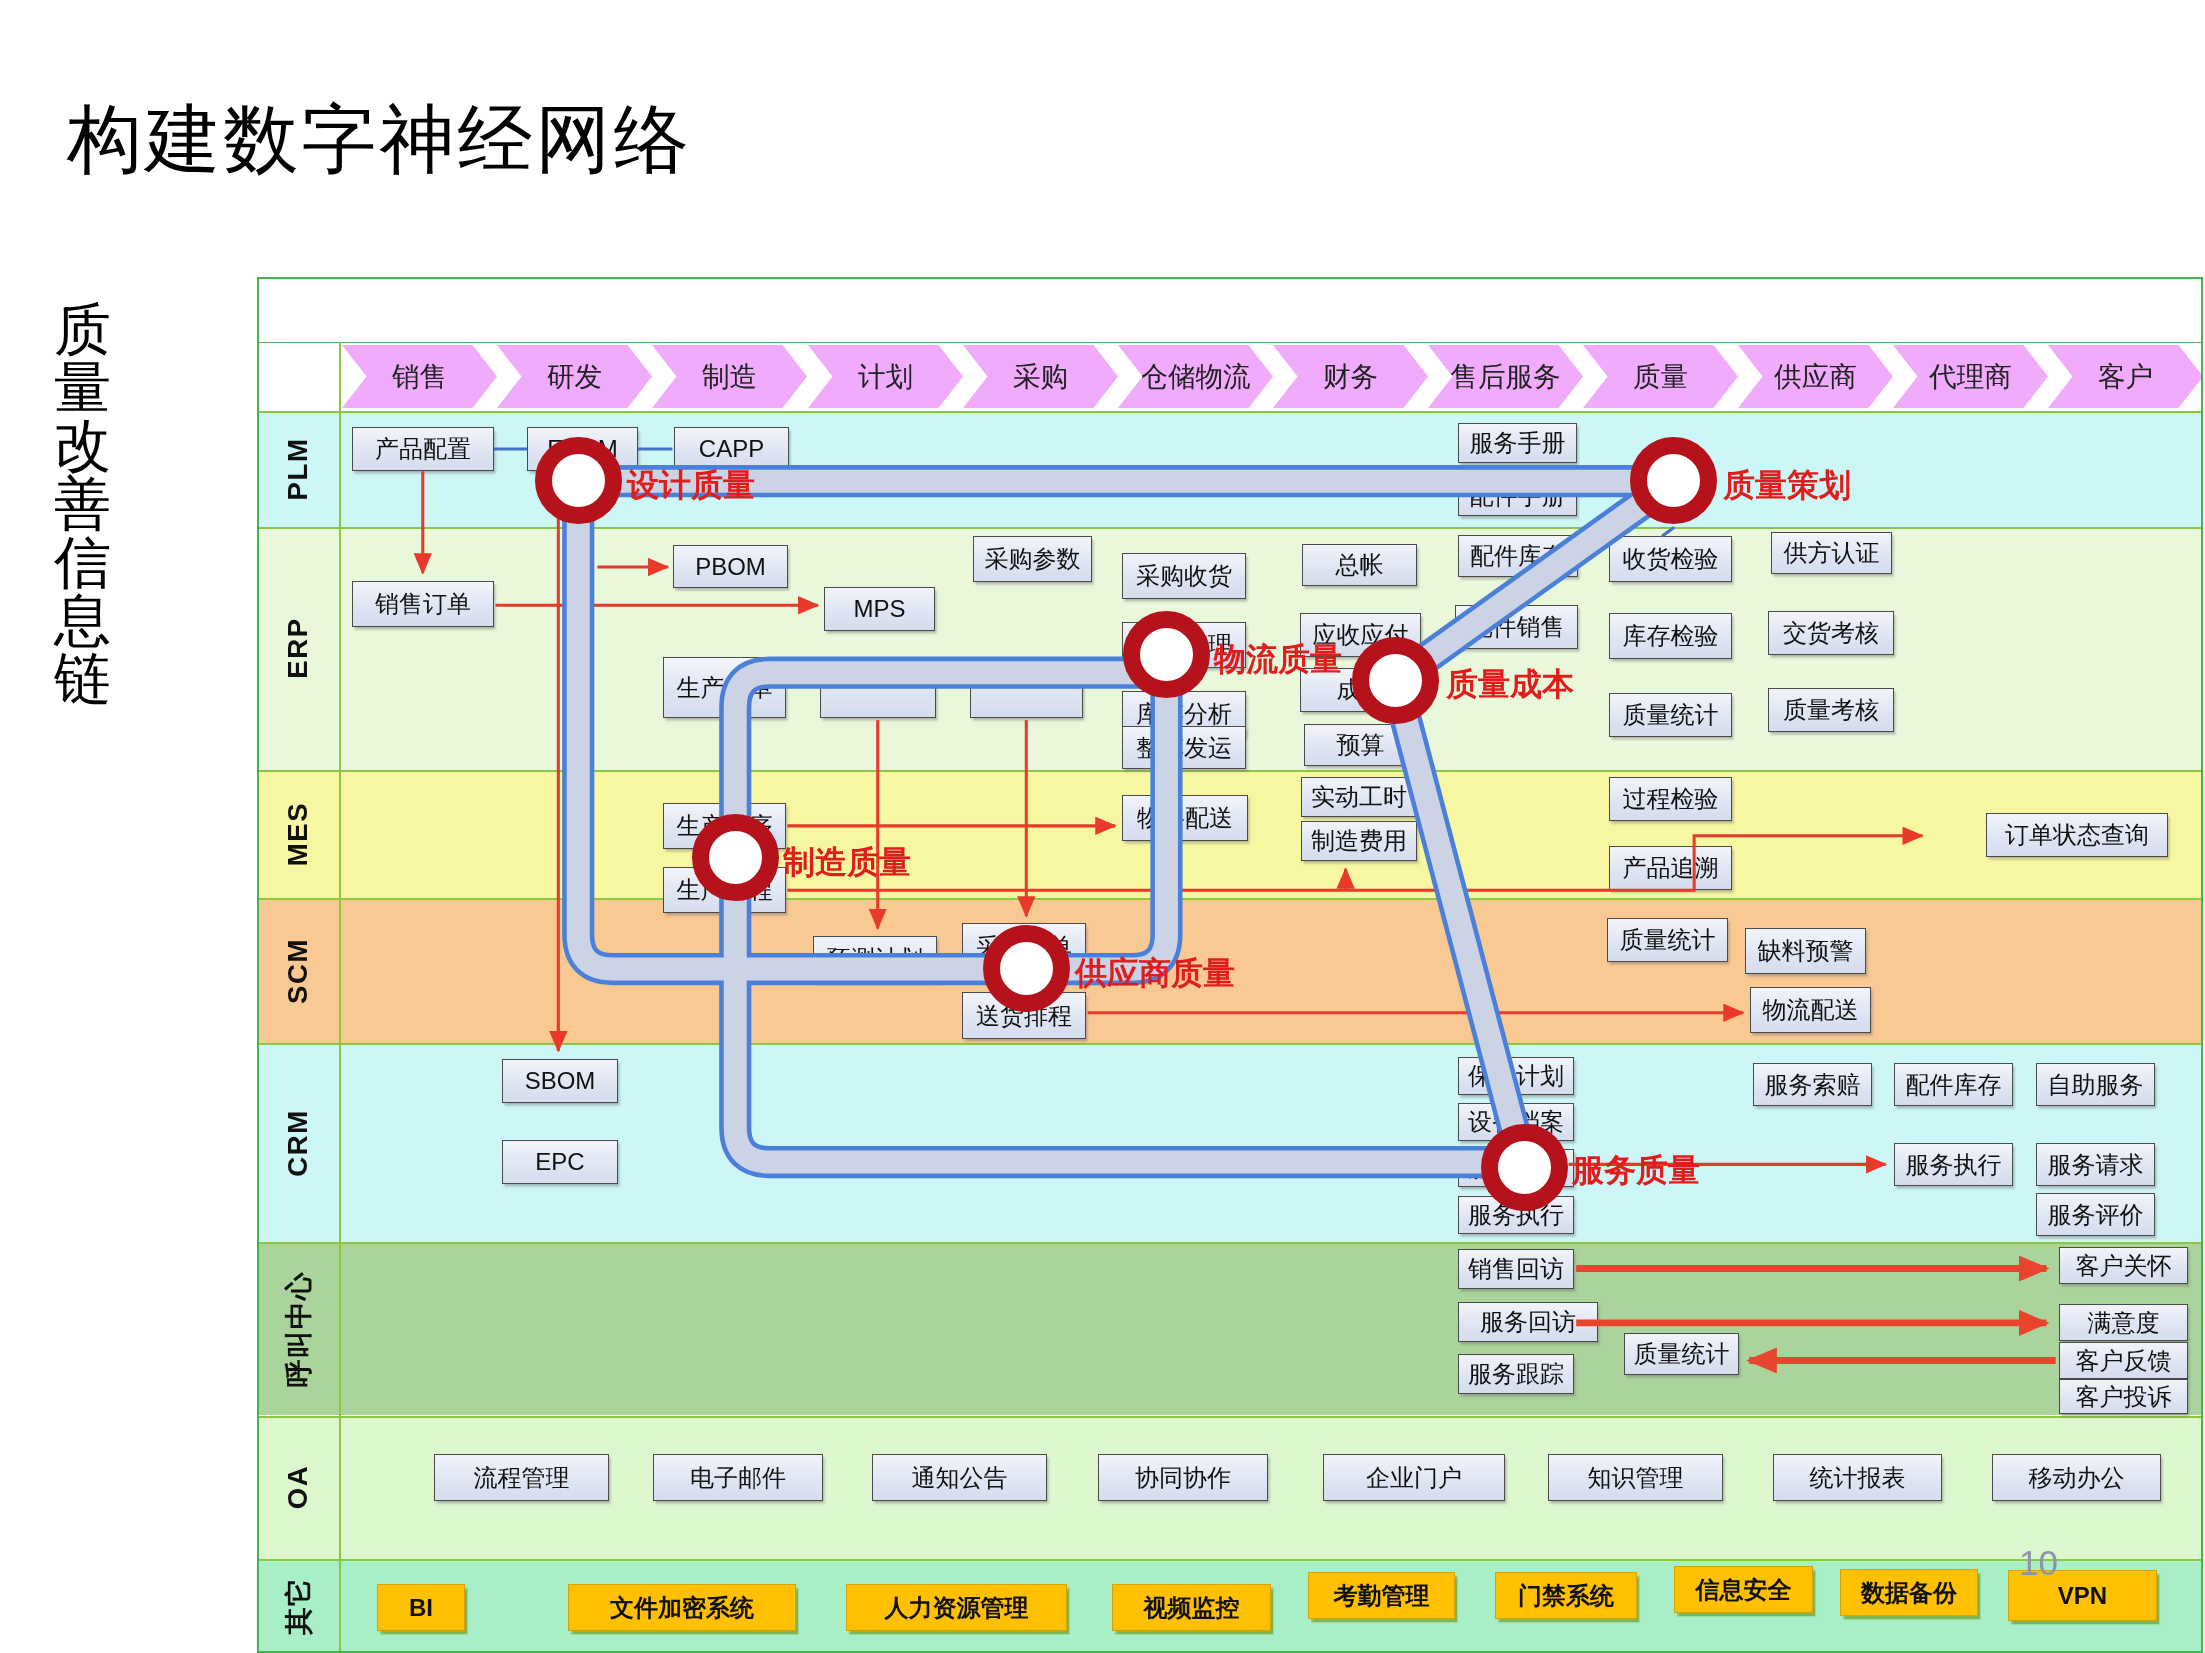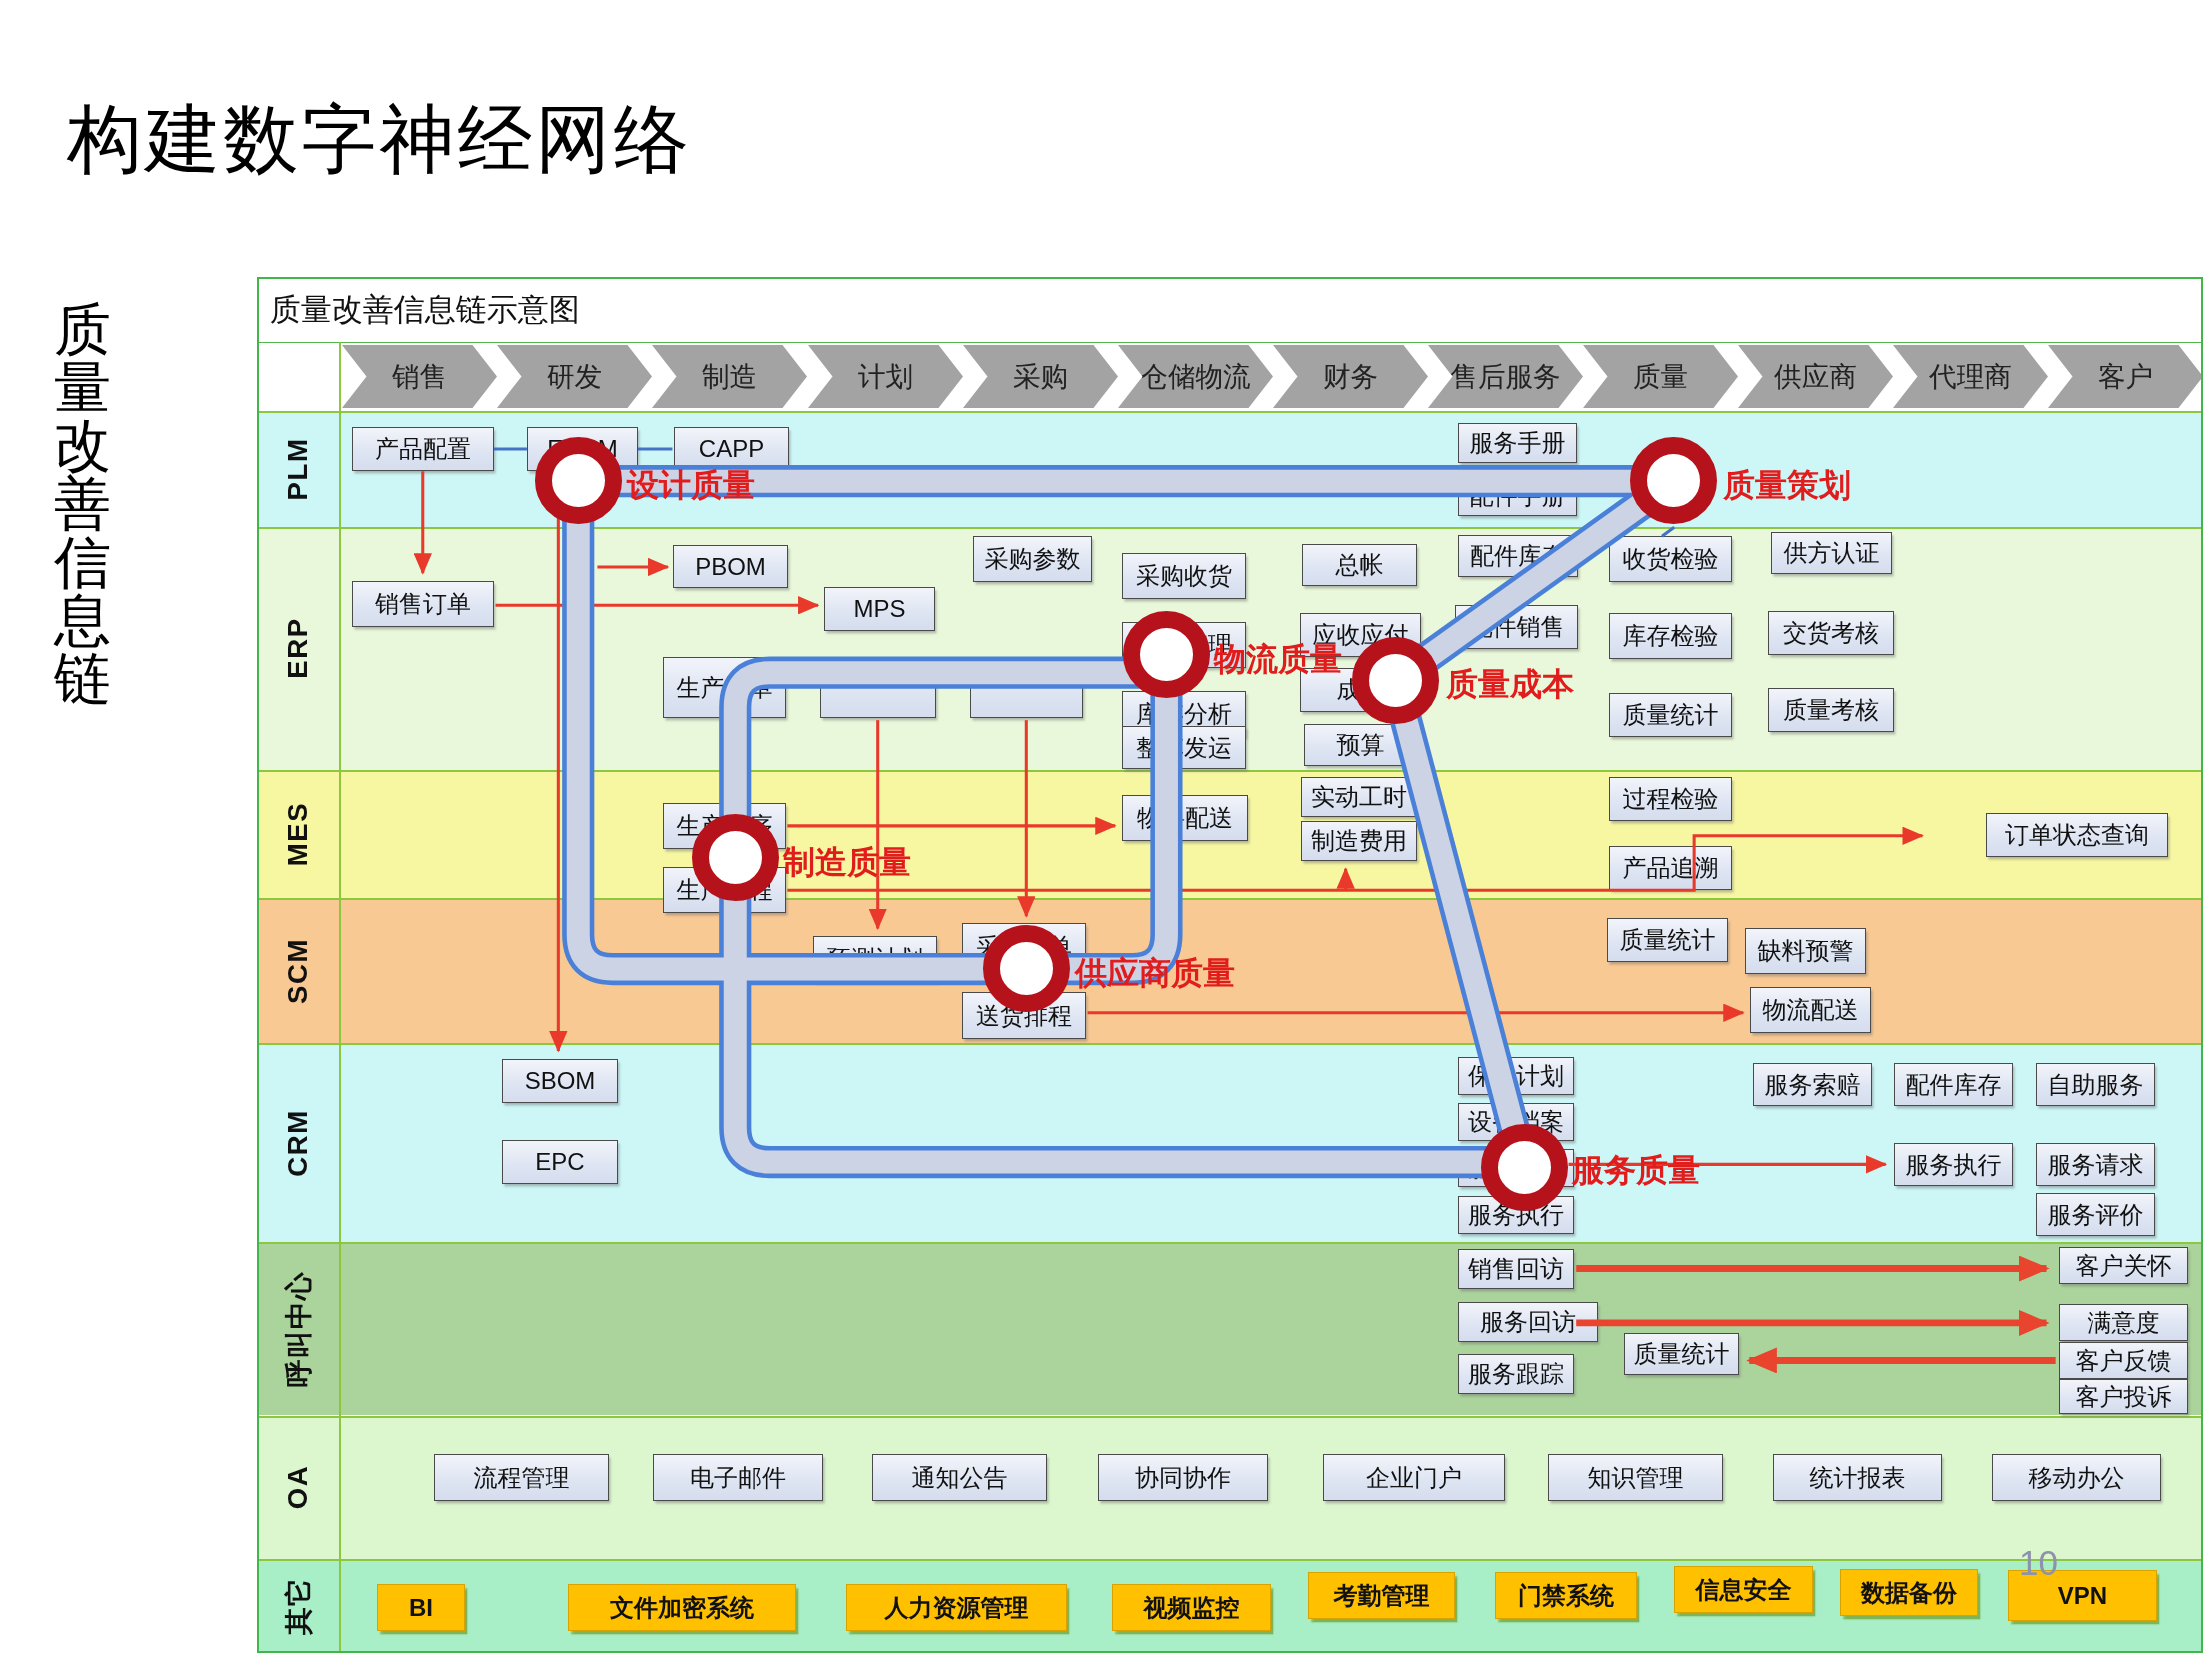--- a/index.html
+++ b/index.html
@@ -18,21 +18,21 @@
     border-top:1.5px solid #52b84e;z-index:0;}
   .dg-border{position:absolute;left:257px;top:277px;width:1946px;height:1376px;border:2.3px solid #41b649;
     box-sizing:border-box;z-index:6;pointer-events:none;}
   .dg-colline{position:absolute;left:339px;top:342px;width:1.5px;height:1312px;background:#8dc63f;z-index:1;}
 
   .row-band{position:absolute;left:257px;width:1946px;border-top:2.3px solid #8dc63f;box-sizing:border-box;z-index:0;}
   .row-label{position:absolute;left:298px;transform:translate(-50%,-50%) rotate(-90deg);
     font-size:27.6px;font-weight:bold;color:#111;letter-spacing:1.5px;white-space:nowrap;z-index:2;}
 
   .chev{position:absolute;top:345px;height:63px;clip-path:polygon(0 0,calc(100% - 24.5px) 0,100% 50%,
-    calc(100% - 24.5px) 100%,0 100%,24.5px 50%);background:#a3a3a3;
+    calc(100% - 24.5px) 100%,0 100%,24.5px 50%);background:#f0abfc;
     filter:drop-shadow(0 0 1.5px #7cbf45);display:flex;align-items:center;justify-content:center;
     font-size:27.6px;color:#222;z-index:1;}
 
   .box{position:absolute;display:flex;align-items:center;justify-content:center;text-align:center;
     background:linear-gradient(180deg,#f2f4fa 0%,#dde4f2 60%,#d5ddee 100%);
     border:1.5px solid #4a4a4a;box-shadow:2.3px 3.1px 2.3px rgba(110,110,110,.45);
     font-size:24px;color:#111;box-sizing:border-box;z-index:2;line-height:1.05;}
   .box.orange{background:#ffc000;border:1.5px solid #d8a300;box-shadow:3.1px 3.8px 1.5px #7fb457;font-weight:bold;}
 
   .node-ring{position:absolute;width:87px;height:87px;border:17.6px solid #b5121b;border-radius:50%;
@@ -43,23 +43,20 @@
 </style>
 </head>
 <body>
 
 <div class="page">
 
   <div class="slide-title">构建数字神经网络</div>
   <div class="side-label">质量改善信息链</div>
 
   <div id="diagram-layer">
-    <div class="dg-titlebar">
-      <span>质量改善信息链示意图</span>
-    </div>
     <div class="dg-chevband"></div>
     <div class="dg-colline"></div>
 
     <svg class="overlay" width="2205" height="1654" viewBox="0 0 2879 2159">
       <defs>
         <marker id="ah" markerUnits="userSpaceOnUse" markerWidth="30" markerHeight="24" refX="26" refY="12" orient="auto">
             <path d="M0 0 L28 12 L0 24 Z" fill="#e8392b"></path>
           </marker>
         <marker id="ah2" markerUnits="userSpaceOnUse" markerWidth="42" markerHeight="34" refX="36" refY="17" orient="auto">
             <path d="M0 0 L40 17 L0 34 Z" fill="#e8442e"></path>

